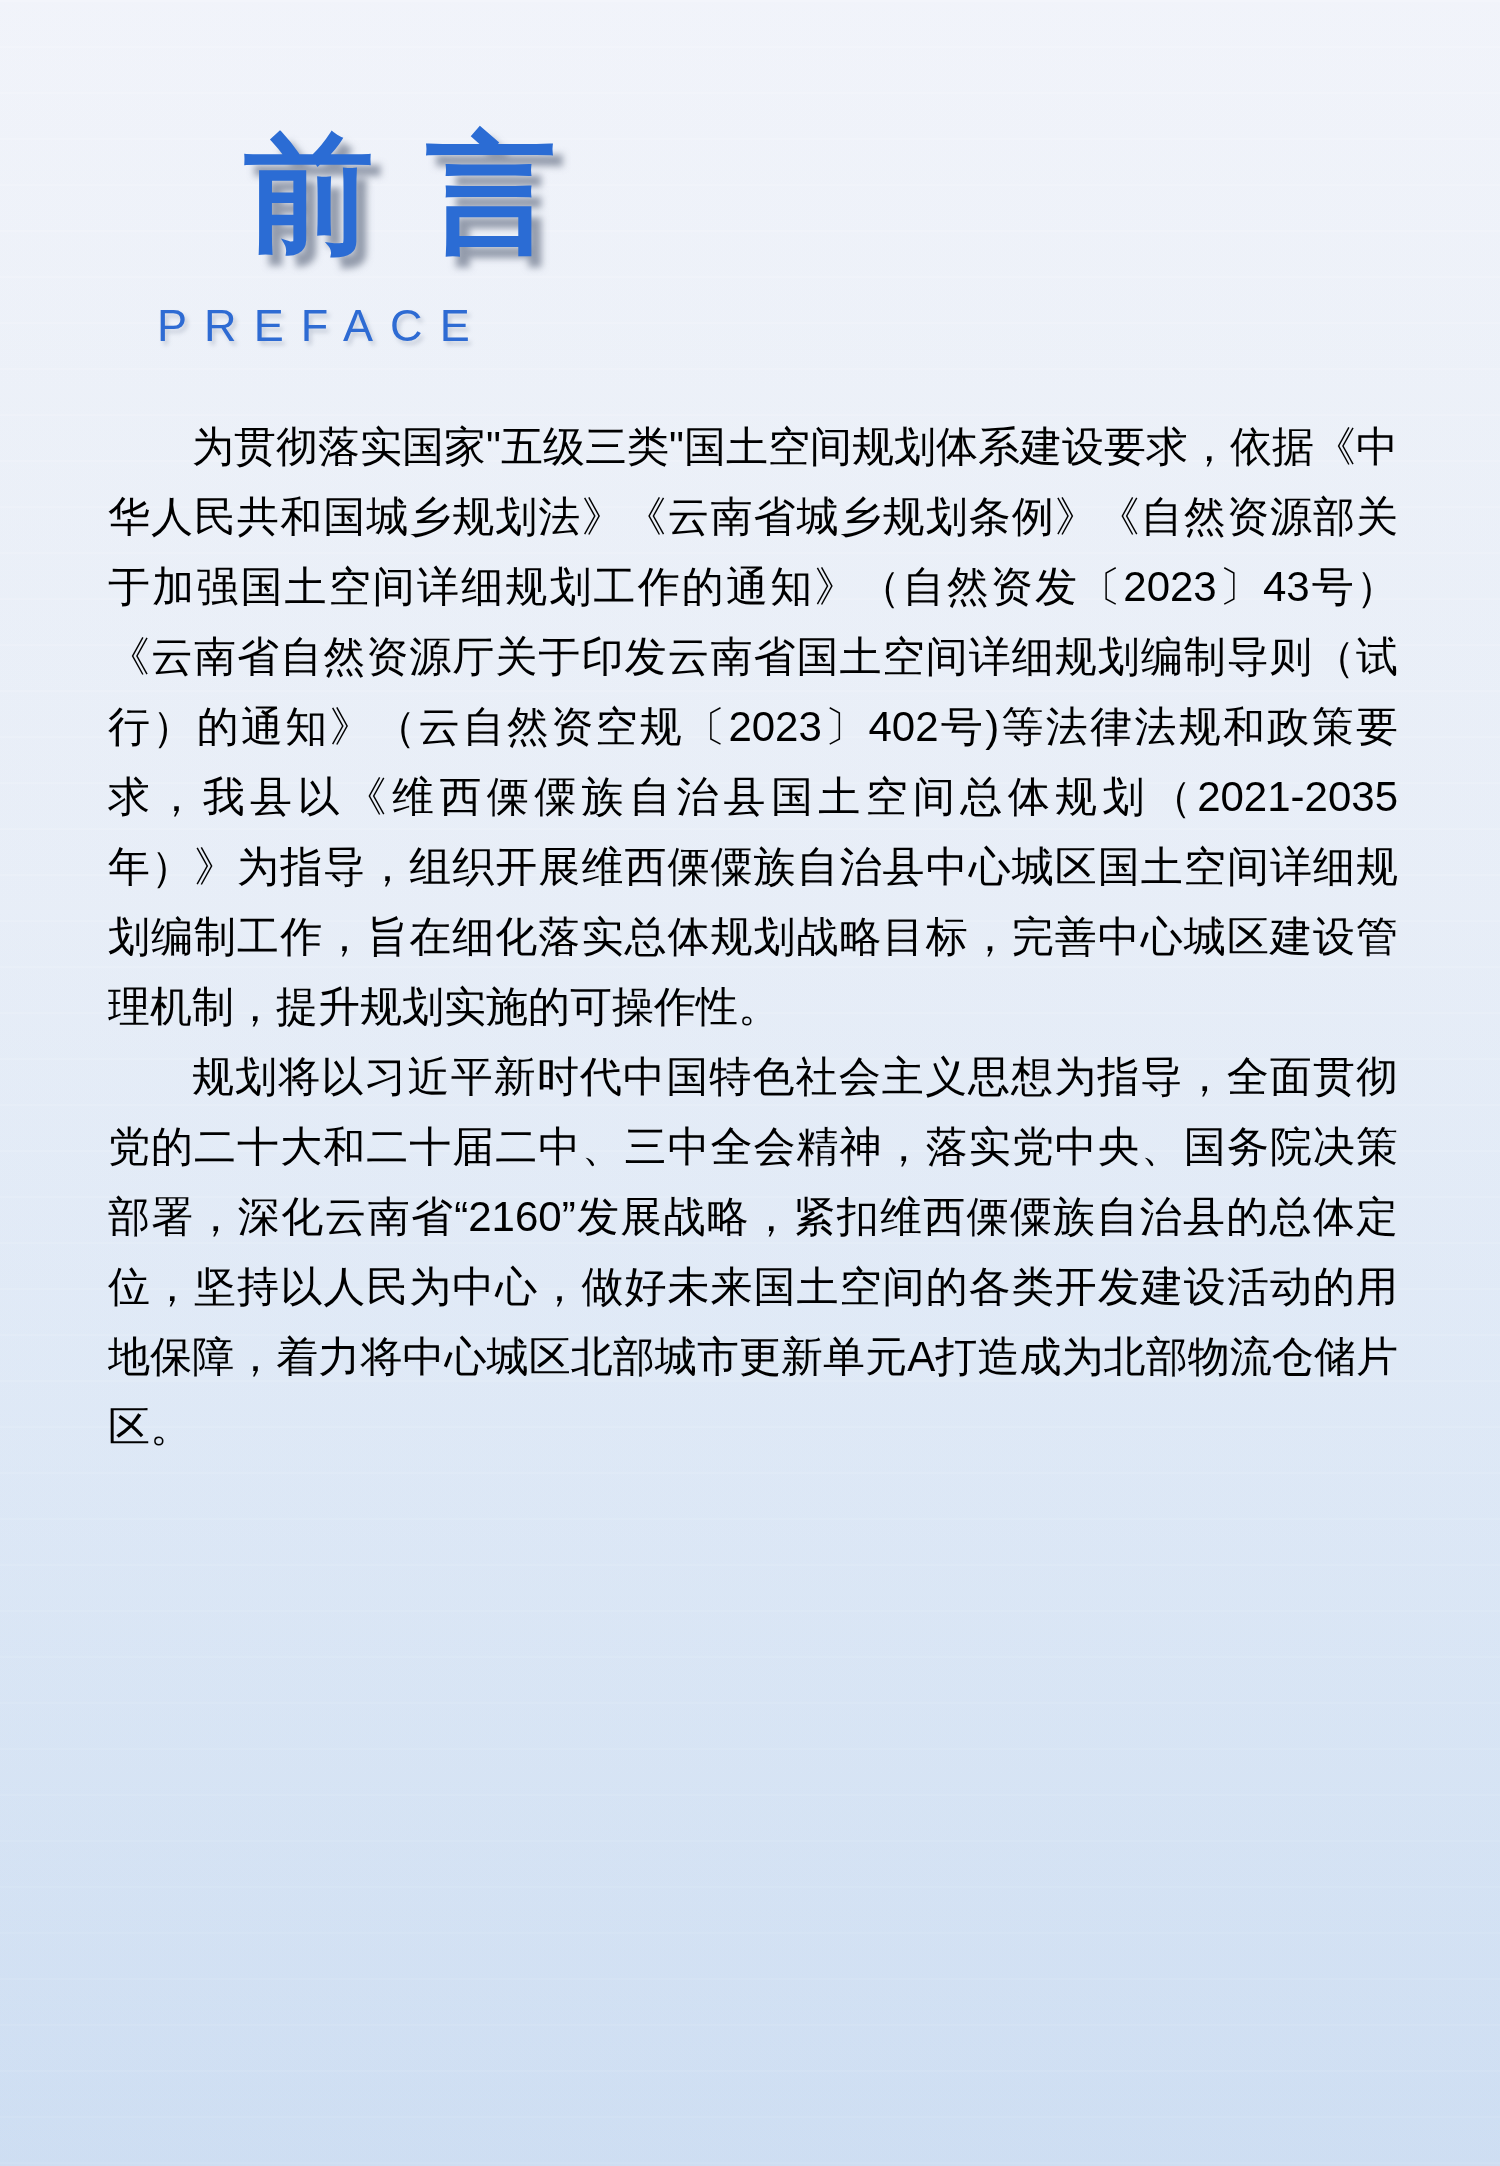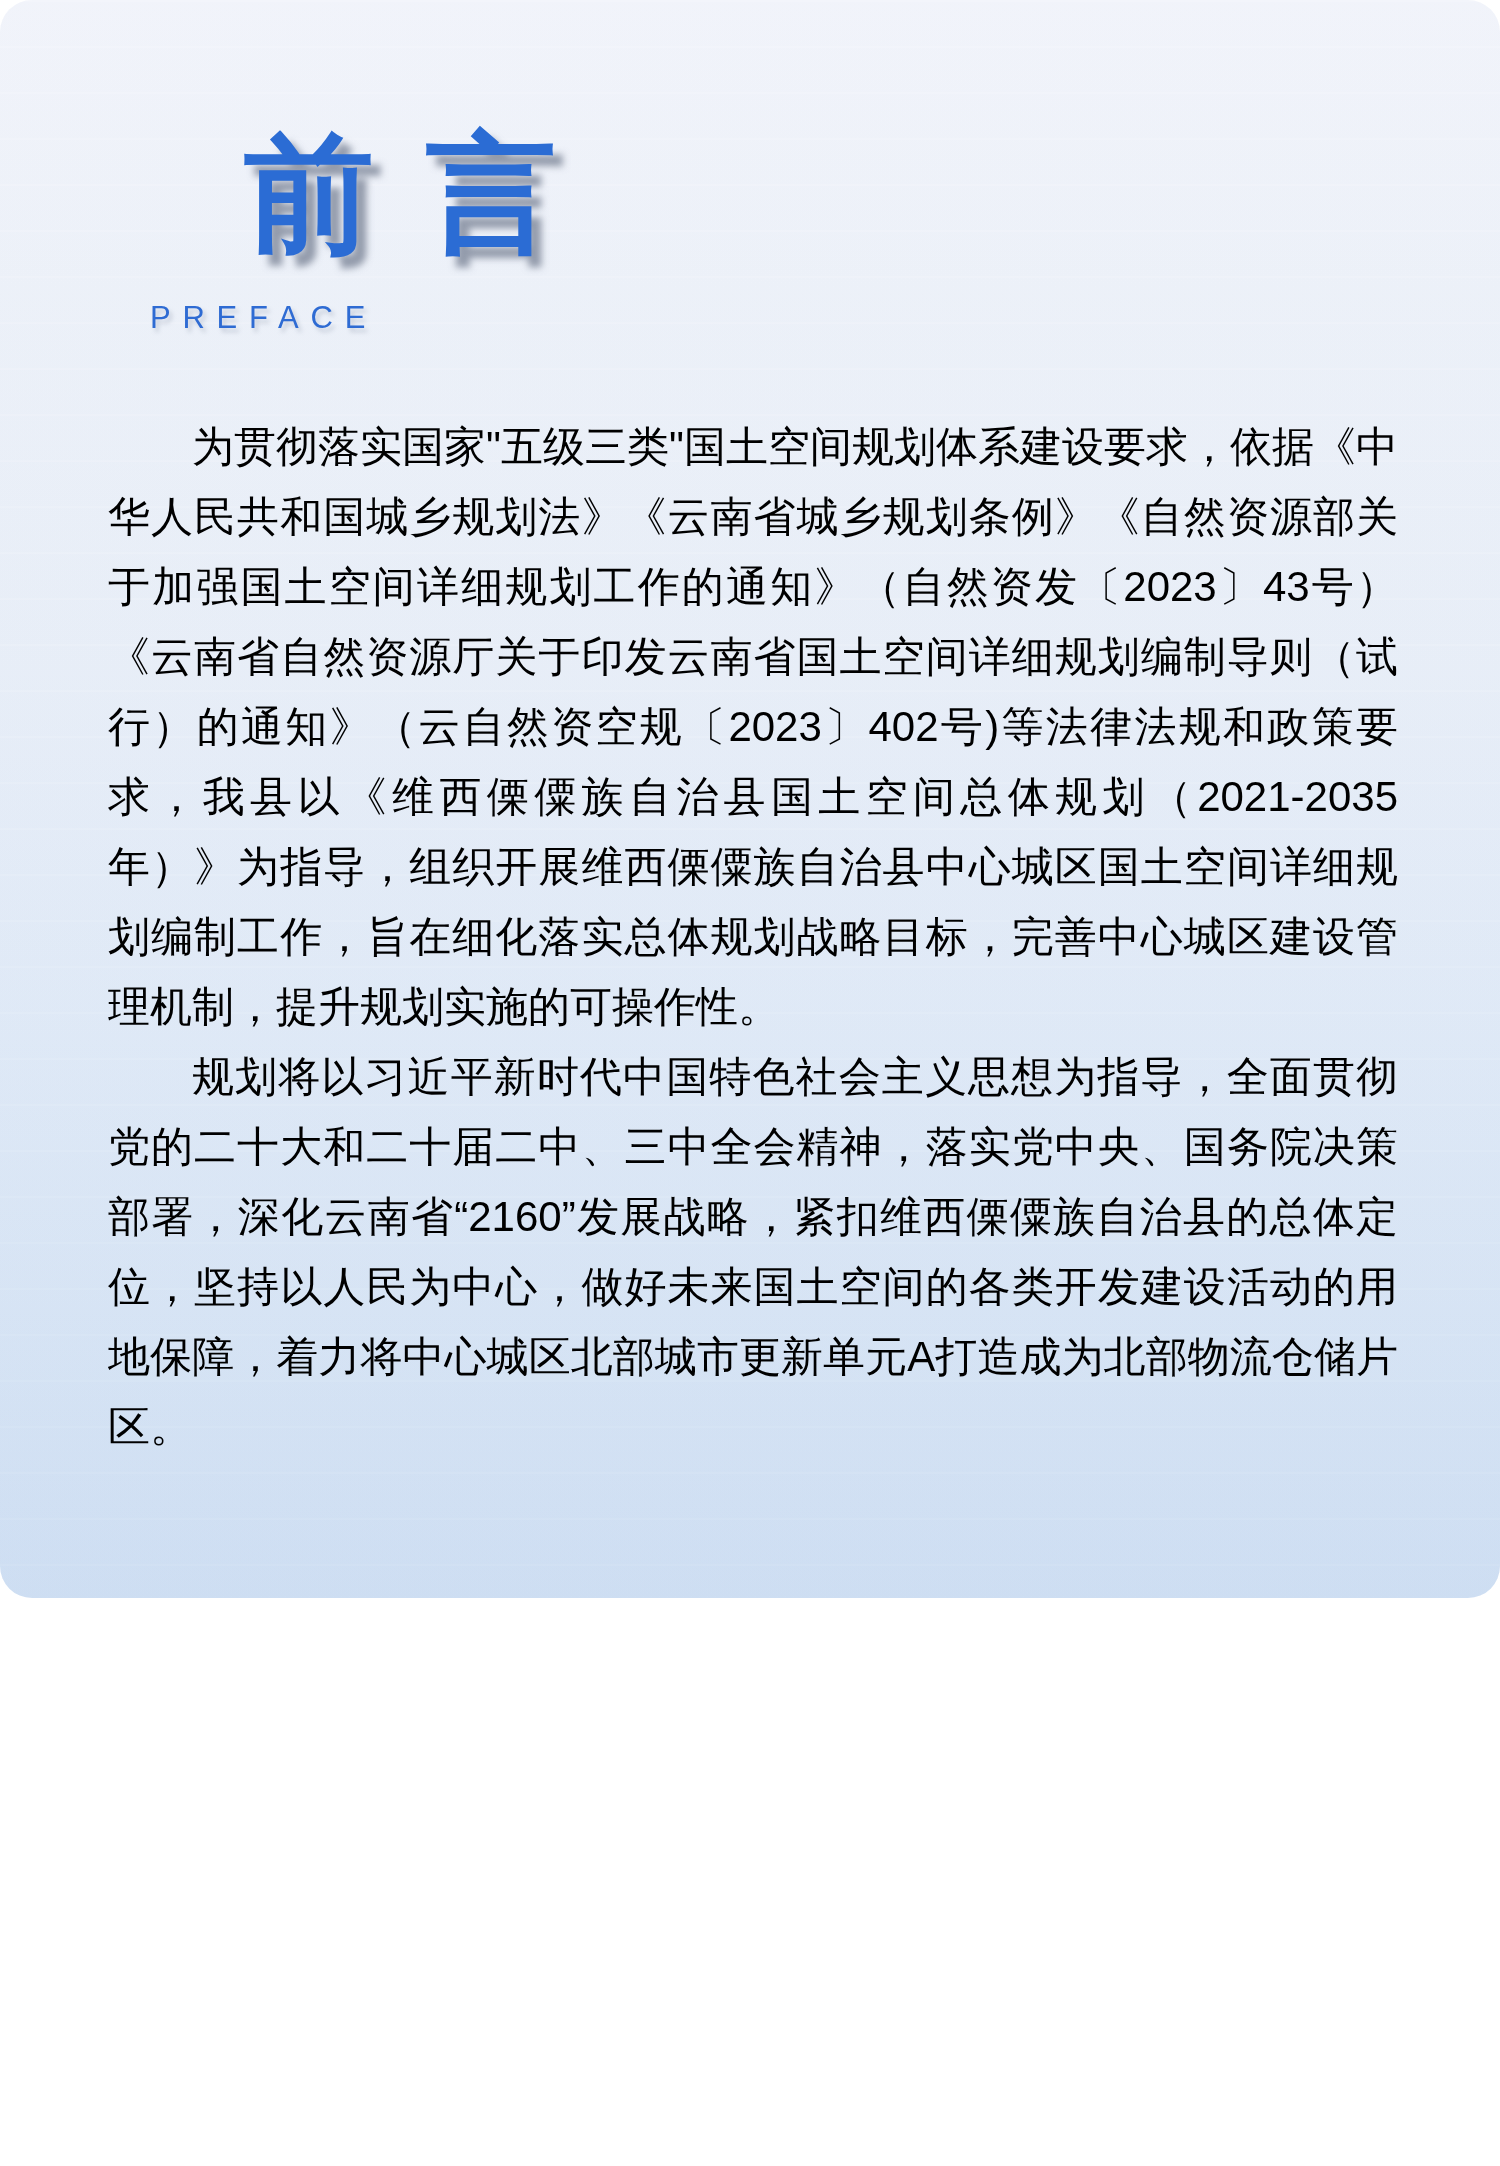--- a/index.html
+++ b/index.html
@@ -3,31 +3,30 @@
 <meta charset="utf-8">
 <style>
   html, body {
     margin: 0;
     padding: 0;
     background: #ffffff;
   }
   .page {
     position: relative;
     width: 1500px;
-    height: 1598px;
+    height: 2166px;
     overflow: hidden;
     font-family: "Liberation Sans", "DejaVu Sans", sans-serif;
     background: linear-gradient(180deg,
       #f3f5fb 0%,
       #eef2f9 18%,
       #e9eff8 42%,
       #e0eaf7 65%,
       #d8e5f5 82%,
       #cfdff3 100%);
-    border-radius: 32px;
   }
   
   .page::before {
     content: "";
     position: absolute;
     inset: 0;
     background: repeating-linear-gradient(180deg,
       rgba(255,255,255,0.035) 0px,
       rgba(255,255,255,0.035) 2px,
       rgba(120,150,200,0.015) 2px,
@@ -41,23 +40,23 @@
     font-size: 130px;
     line-height: 1.2;
     font-weight: bold;
     color: #2b6cd4;
     letter-spacing: 0.40em;
     white-space: nowrap;
     text-shadow: 10px 11px 7px rgba(108, 118, 138, 0.70);
   }
   .preface-subtitle {
     position: absolute;
-    left: 150px;
+    left: 157px;
     top: 300px;
-    font-size: 31px;
+    font-size: 45px;
     font-weight: 400;
     color: #2e6bd3;
     letter-spacing: 0.38em;
     white-space: nowrap;
     text-shadow: 3px 4px 4px rgba(125, 138, 160, 0.35);
   }
   .body-text {
     position: absolute;
     left: 108px;
     top: 412px;

